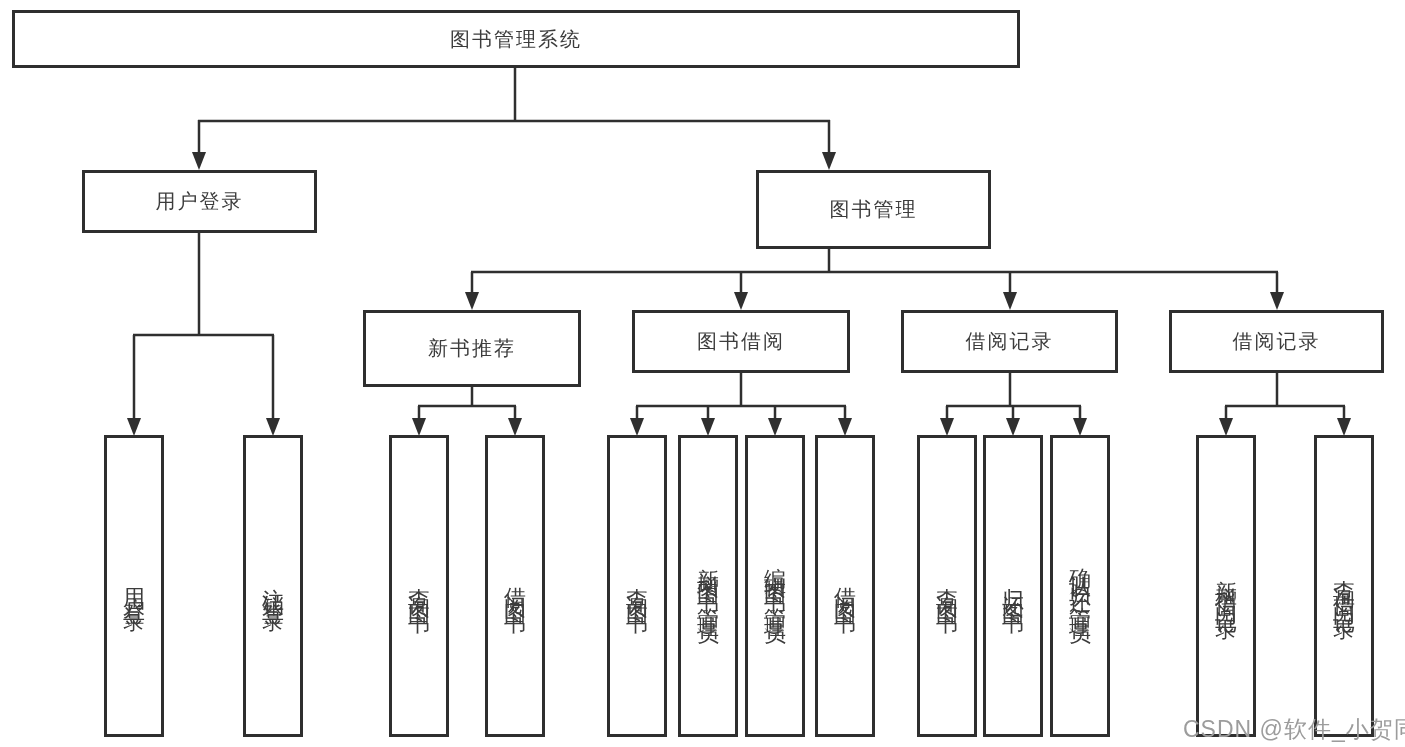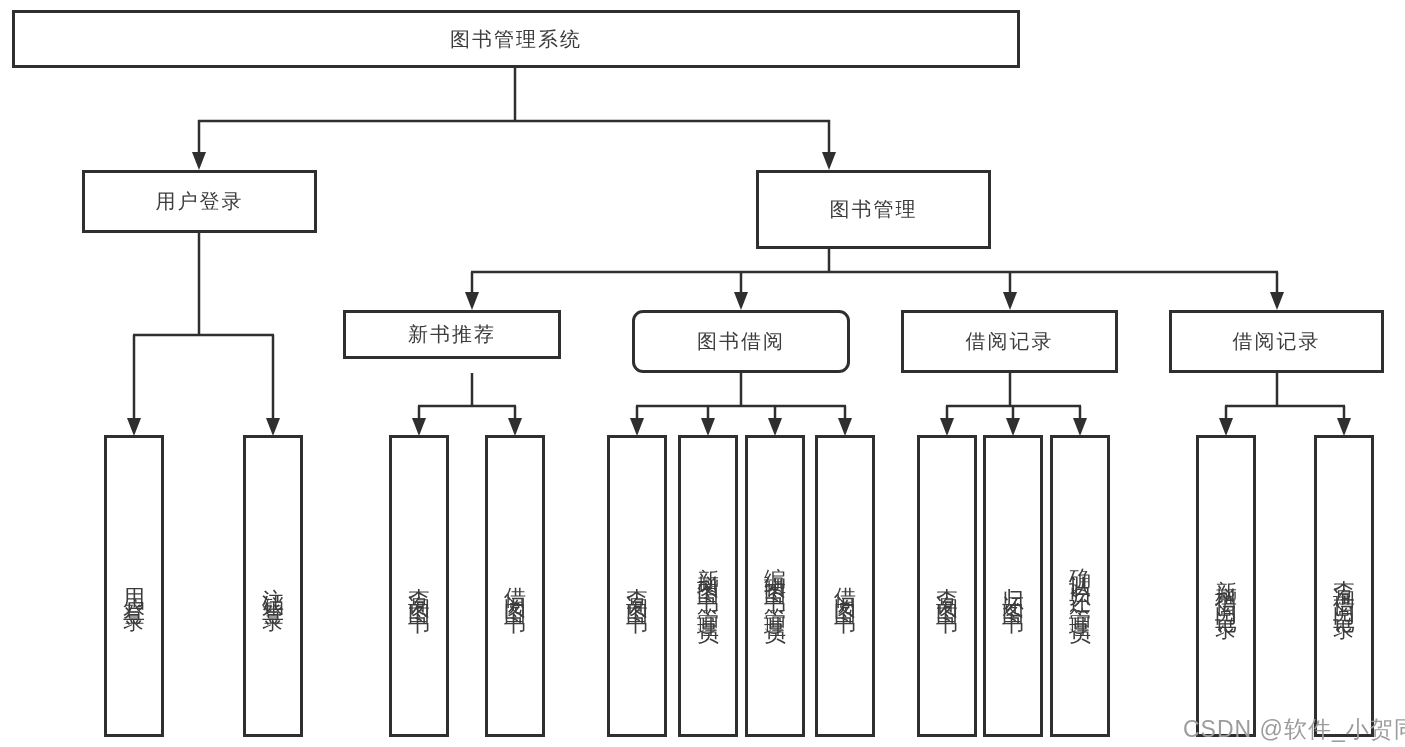--- a/index.html
+++ b/index.html
@@ -117,22 +117,22 @@
     <line x1="1344" y1="406" x2="1344" y2="420"></line>
     <polygon points="1219,418 1233,418 1226,436"></polygon>
     <polygon points="1337,418 1351,418 1344,436"></polygon>
   </svg>
 
   <div class="box hbox" style="left:12px;top:10px;width:1008px;height:58px;">图书管理系统</div>
 
   <div class="box hbox" style="left:82px;top:170px;width:235px;height:63px;">用户登录</div>
   <div class="box hbox" style="left:732px;top:170px;width:235px;height:79px;margin-left:24px;">图书管理</div>
 
-  <div class="box hbox" style="left:343px;top:310px;width:218px;height:49px;">新书推荐</div>
-  <div class="box hbox" style="left:632px;top:310px;width:218px;height:63px;border-radius:11px;">图书借阅</div>
+  <div class="box hbox" style="left:363px;top:310px;width:218px;height:77px;">新书推荐</div>
+  <div class="box hbox" style="left:632px;top:310px;width:218px;height:63px;">图书借阅</div>
   <div class="box hbox" style="left:901px;top:310px;width:217px;height:63px;">借阅记录</div>
   <div class="box hbox" style="left:1169px;top:310px;width:215px;height:63px;">借阅记录</div>
 
   <div class="box vbox" style="left:104px;top:435px;width:60px;height:302px;">用户登录</div>
   <div class="box vbox" style="left:243px;top:435px;width:60px;height:302px;">注销登录</div>
 
   <div class="box vbox" style="left:389px;top:435px;width:60px;height:302px;">查询图书</div>
   <div class="box vbox" style="left:485px;top:435px;width:60px;height:302px;">借阅图书</div>
 
   <div class="box vbox" style="left:607px;top:435px;width:60px;height:302px;">查询图书</div>

